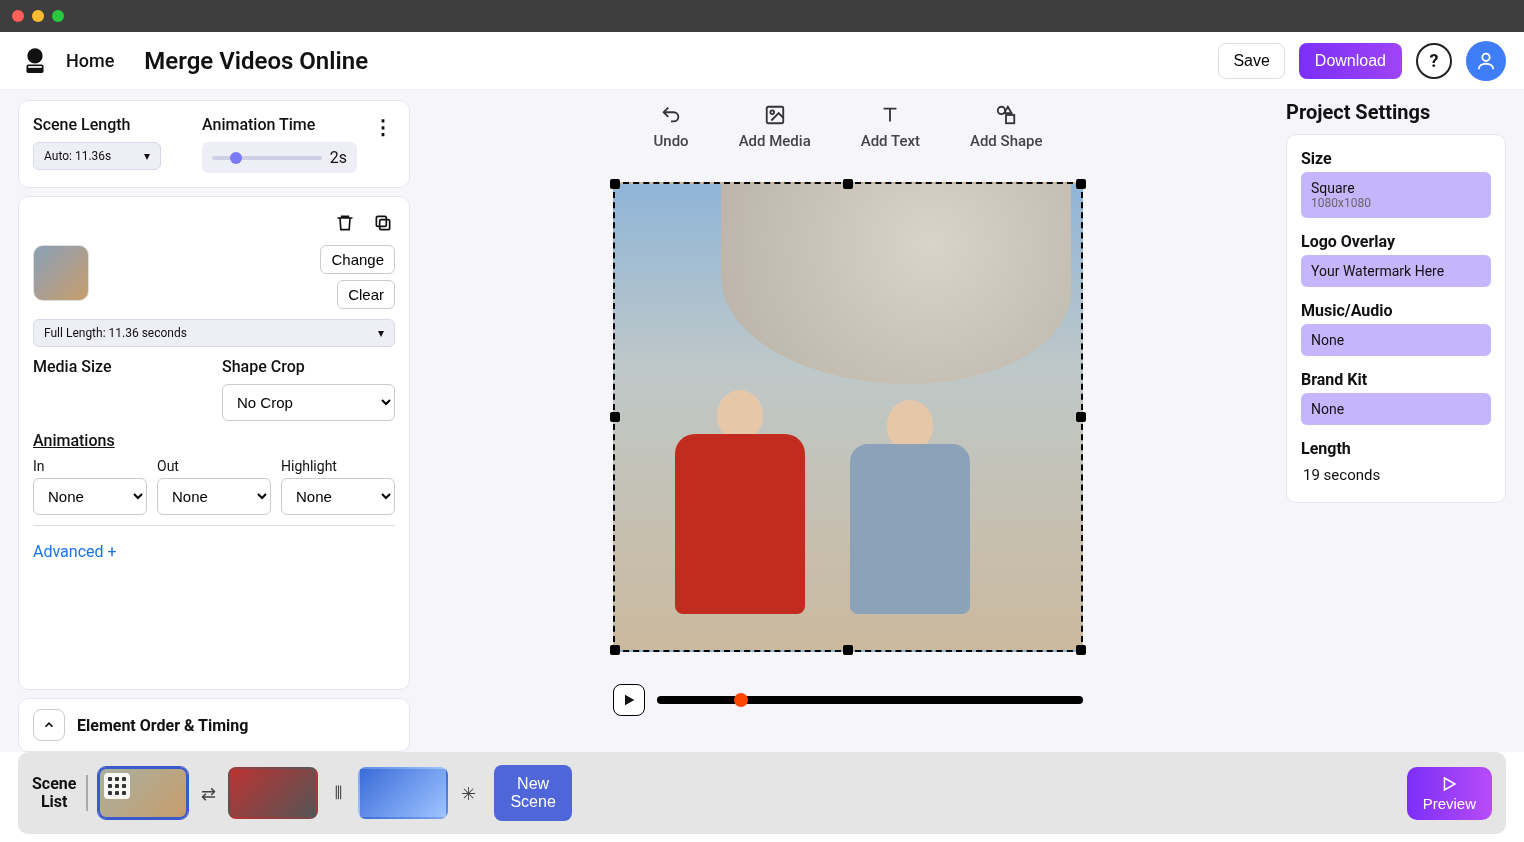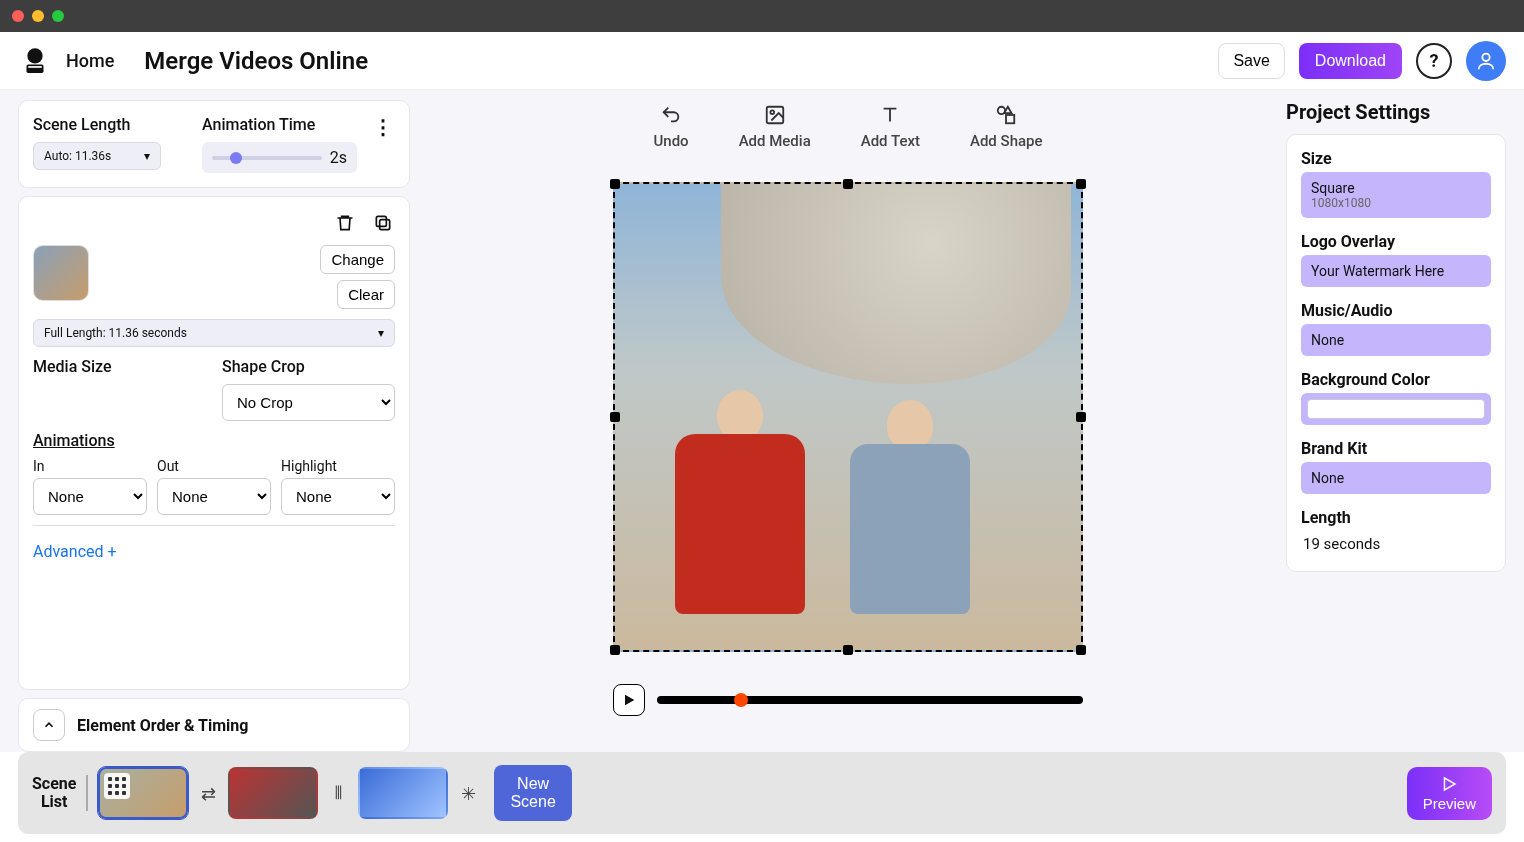--- a/index.html
+++ b/index.html
@@ -309,26 +309,20 @@
       </div>
       <div>
         <div class="setting-label">Logo Overlay</div>
         <div class="setting-box">Your Watermark Here</div>
       </div>
       <div>
         <div class="setting-label">Music/Audio</div>
         <div class="setting-box">None</div>
       </div>
       <div>
-        <div class="setting-label">Background Color</div>
-        <div class="setting-box" style="padding:6px">
-            <div class="swatch"></div>
-          </div>
-      </div>
-      <div>
         <div class="setting-label">Brand Kit</div>
         <div class="setting-box">None</div>
       </div>
       <div>
         <div class="setting-label">Length</div>
         <div style="padding:4px 2px;font-size:15px">19 seconds</div>
       </div>
     </div>
   </div>
 </div>

